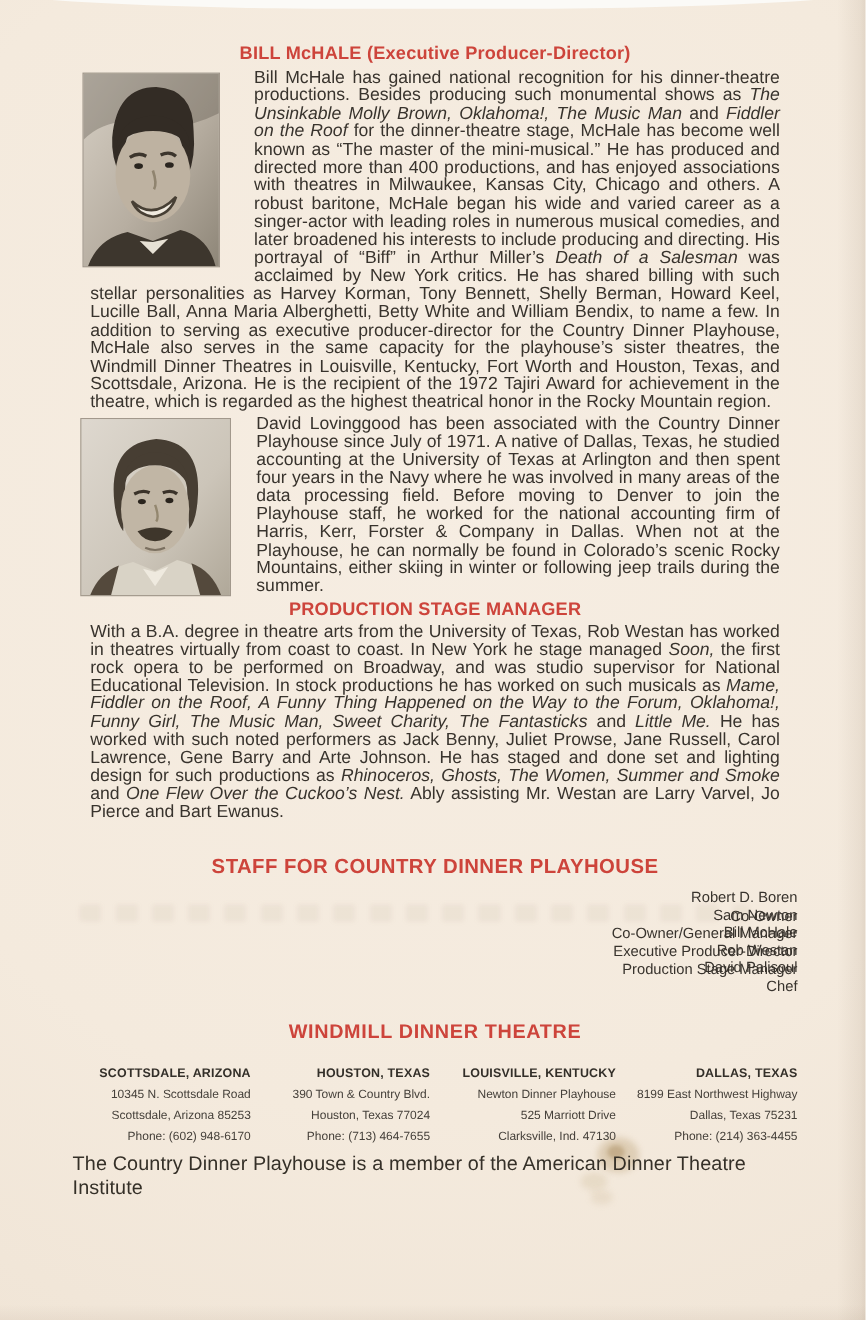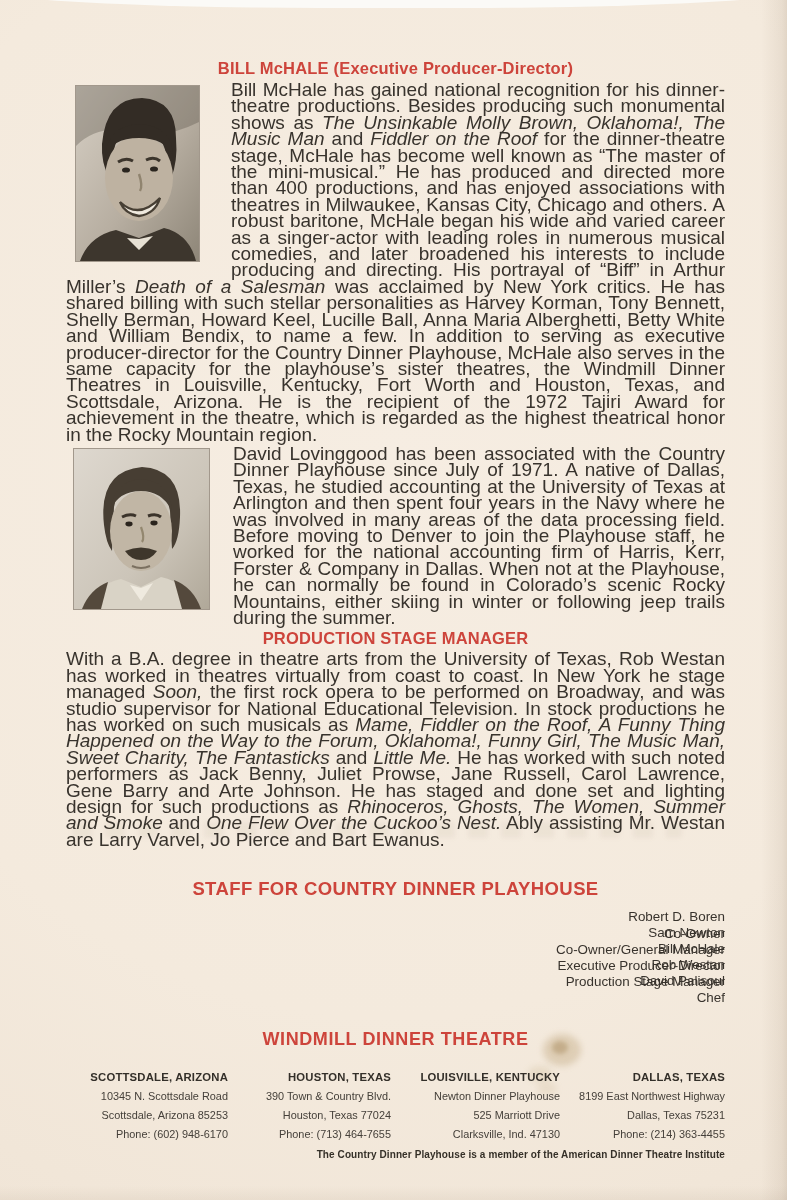--- a/index.html
+++ b/index.html
@@ -18,42 +18,42 @@
     background:linear-gradient(180deg, rgba(120,95,70,0) 0%, rgba(120,95,70,0.07) 100%);}
   .stain{position:absolute;border-radius:50%;filter:blur(3px);}
   .stain-a{left:543px;top:1034px;width:38px;height:32px;background:rgba(170,138,82,0.28);}
   .stain-b{left:552px;top:1041px;width:16px;height:13px;background:rgba(148,112,58,0.34);filter:blur(2px);}
   .stain-c{left:528px;top:1066px;width:24px;height:16px;background:rgba(170,138,82,0.15);}
   .stain-d{left:537px;top:1082px;width:20px;height:13px;background:rgba(170,138,82,0.13);}
   .show-through{position:absolute;left:72px;top:822px;width:610px;height:16px;border-radius:4px;
     background:repeating-linear-gradient(90deg, rgba(125,105,80,0.06) 0 20px, rgba(125,105,80,0) 20px 33px);
     filter:blur(2px);}
   
-  .content{position:absolute;left:66px;top:0;width:659px;padding-top:59px;}
+  .content{position:absolute;left:66px;top:0;width:659px;padding-top:40px;}
   .h-red{color:#cd443b;font-weight:700;text-align:center;margin:0;}
   .h-sub{font-size:16.5px;letter-spacing:0.2px;}
   .h-mchale{margin-bottom:4px;}
   .h-lovinggood{clear:both;margin-top:13px;margin-bottom:0;}
   .h-psm{clear:both;margin-top:3px;margin-bottom:0;}
   .h-staff{font-size:18.5px;letter-spacing:0.4px;margin-top:30px;margin-bottom:9px;}
   .h-windmill{font-size:18px;letter-spacing:0.6px;margin-top:40px;margin-bottom:18px;text-align:center;}
-  .body-p{font-size:19px;line-height:16.4px;text-align:justify;margin:3px 0 0;}
+  .body-p{font-size:16px;line-height:16.4px;text-align:justify;margin:3px 16px 0;}
   .photo{float:left;background:#c9c2b7;border:1px solid rgba(90,75,60,0.35);box-sizing:content-box;}
   .photo svg{display:block;width:100%;height:100%;}
   .photo-1{width:123px;height:175px;margin:3px 31px 3px 9px;}
   .photo-2{width:135px;height:160px;margin:2px 23px 2px 7px;}
   .staff-list{margin-top:0;font-size:13.4px;}
   .staff-row{display:flex;align-items:flex-end;height:16px;flex-direction:column;}
   .staff-name,.staff-role{white-space:nowrap;}
   .staff-dots{flex:1;margin:0 6px;height:11px;border-bottom:2px dotted #57514a;}
   .locations{display:flex;margin-top:1px;}
   .loc{line-height:19px;font-size:10.9px;color:#45403a;text-align:right;}
   .loc-1{width:162px;} .loc-2{width:163px;} .loc-3{width:169px;} .loc-4{width:165px;}
   .loc-h{font-weight:700;font-size:11.3px;color:#332f29;letter-spacing:0.2px;}
-  .member{font-size:10px;font-weight:700;color:#353028;margin:5px 0 0;letter-spacing:0.1px;text-align:right;}
+  .member{font-size:18px;font-weight:400;color:#353028;margin:5px 0 0;letter-spacing:0.1px;}
 </style>
 </head>
 <body>
 
 <div class="page">
   <div class="scan-top"></div>
   <div class="scan-right"></div>
   <div class="scan-bottom"></div>
   <div class="show-through"></div>
   <div class="stain stain-a"></div>

